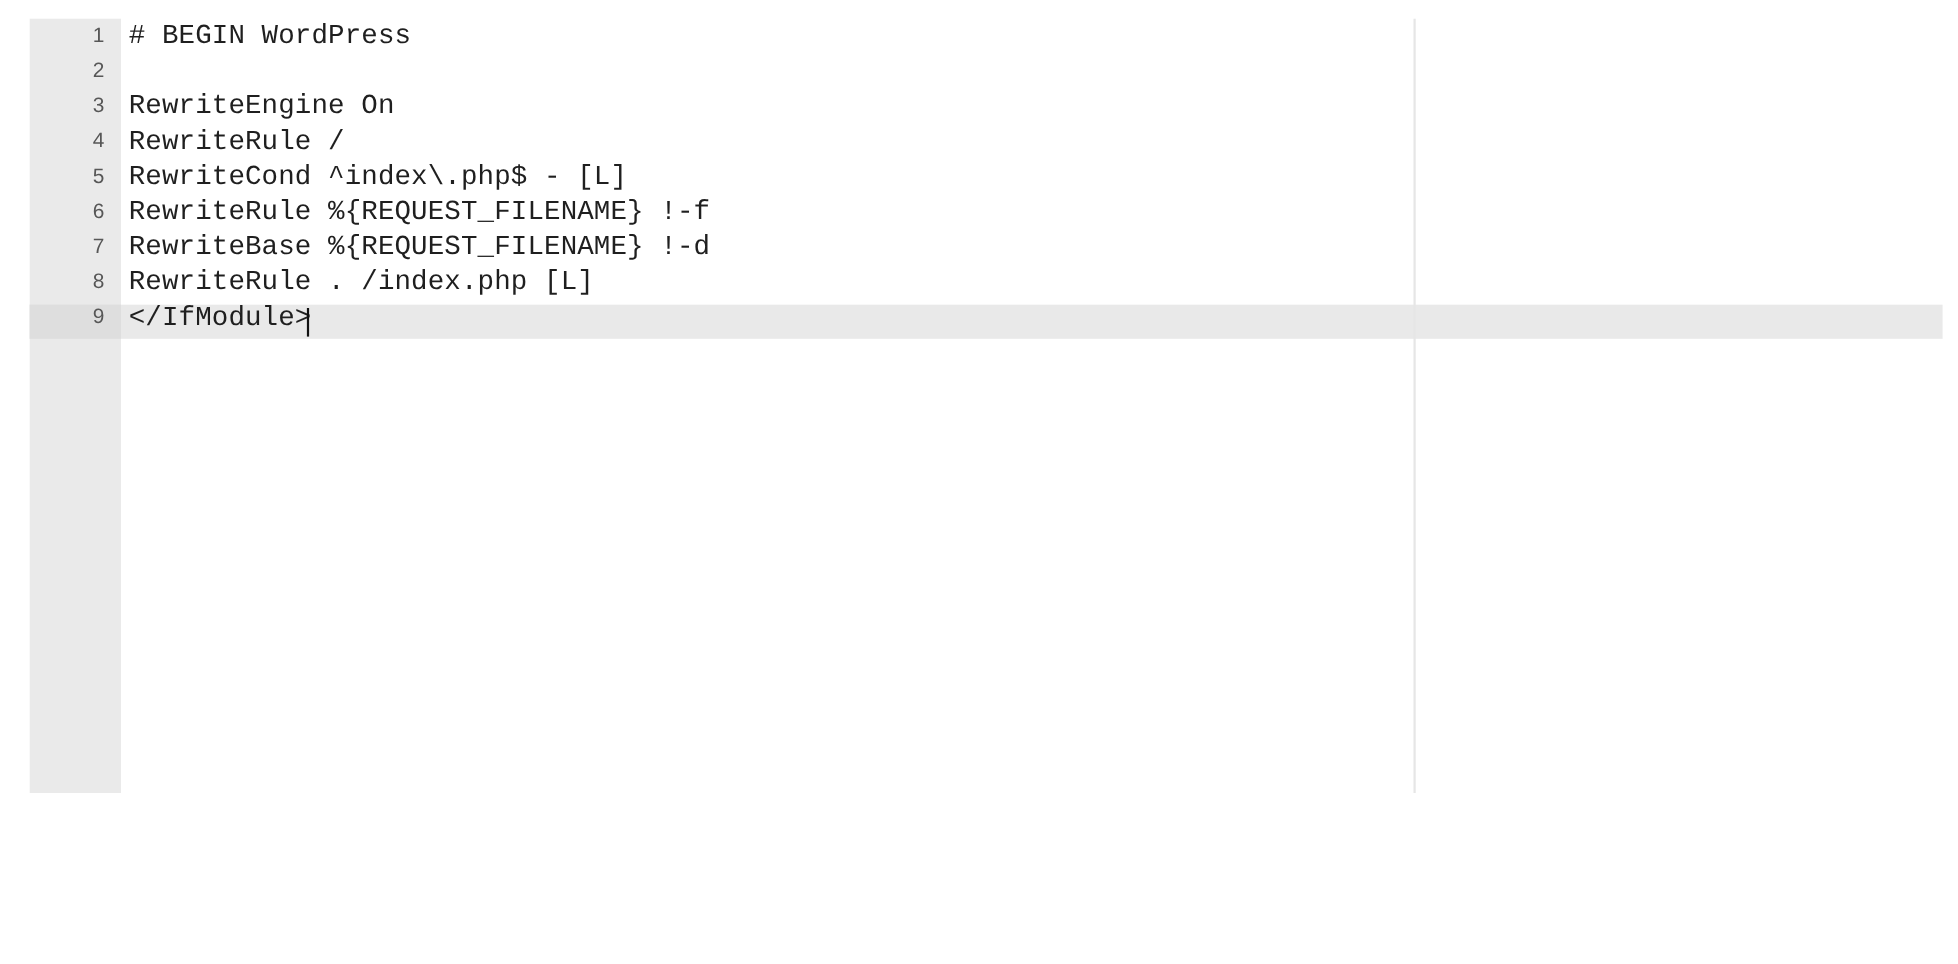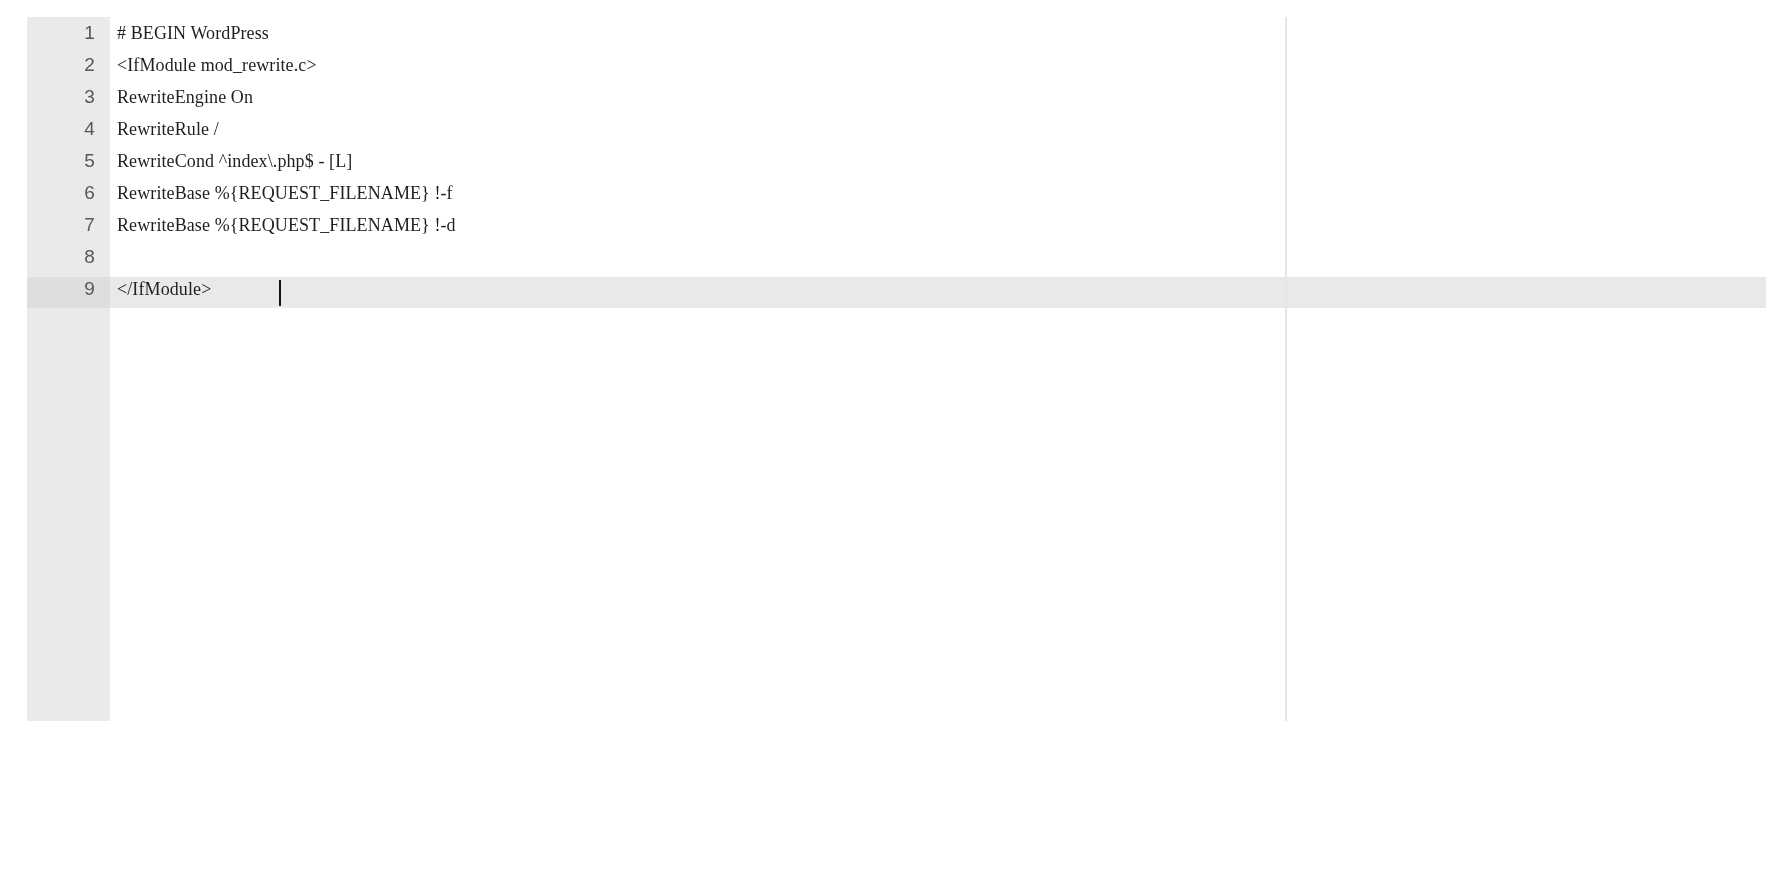--- a/index.html
+++ b/index.html
@@ -89,22 +89,22 @@
     font-family: "Liberation Sans", sans-serif;
     font-size: 19px;
     color: #575757;
     letter-spacing: 0.2px;
   }
 
   .line-text {
     position: absolute;
     left: 117px;
     top: 0;
-    font-family: Liberation Serif, serif;
-    font-size: 18px;
+    font-family: Liberation Mono, monospace;
+    font-size: 25px;
     color: #1f1f1f;
     letter-spacing: 0.1px;
   }
 
   
   #caret {
     position: absolute;
     left: 279px;
     top: 280px;
     width: 2px;
@@ -134,50 +134,50 @@
 
   <div id="code-area">
 
     <div class="code-line">
       <span class="line-no">1</span>
       <span class="line-text"># BEGIN WordPress</span>
     </div>
 
     <div class="code-line">
       <span class="line-no">2</span>
-      <span class="line-text">&lt;IfModule mod_rewrite.c&gt;</span>
     </div>
 
     <div class="code-line">
       <span class="line-no">3</span>
       <span class="line-text">RewriteEngine On</span>
     </div>
 
     <div class="code-line">
       <span class="line-no">4</span>
       <span class="line-text">RewriteRule /</span>
     </div>
 
     <div class="code-line">
       <span class="line-no">5</span>
       <span class="line-text">RewriteCond ^index\.php$ - [L]</span>
     </div>
 
     <div class="code-line">
       <span class="line-no">6</span>
-      <span class="line-text">RewriteBase %{REQUEST_FILENAME} !-f</span>
+      <span class="line-text">RewriteRule %{REQUEST_FILENAME} !-f</span>
     </div>
 
     <div class="code-line">
       <span class="line-no">7</span>
       <span class="line-text">RewriteBase %{REQUEST_FILENAME} !-d</span>
     </div>
 
     <div class="code-line">
       <span class="line-no">8</span>
+      <span class="line-text">RewriteRule . /index.php [L]</span>
     </div>
 
     <div class="code-line">
       <span class="line-no">9</span>
       <span class="line-text">&lt;/IfModule&gt;</span>
     </div>
 
   </div>
 
   <div id="caret"></div>

